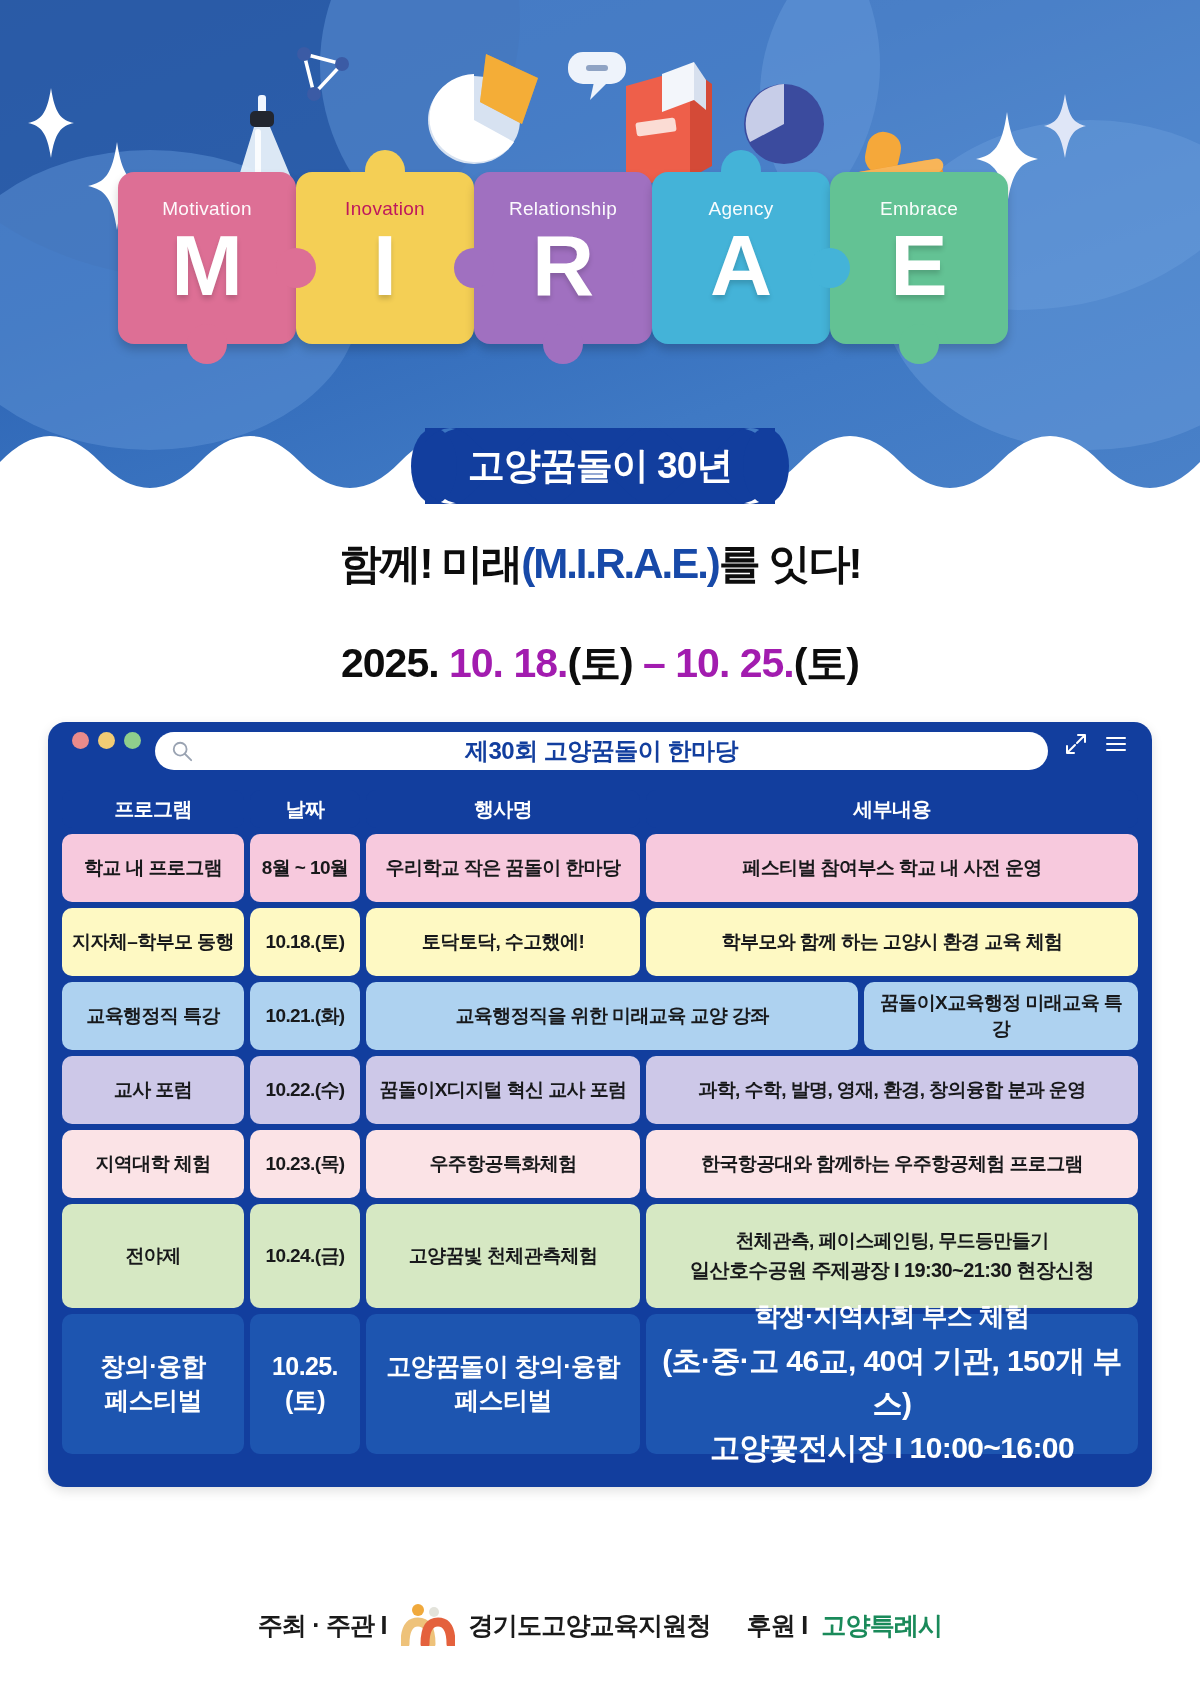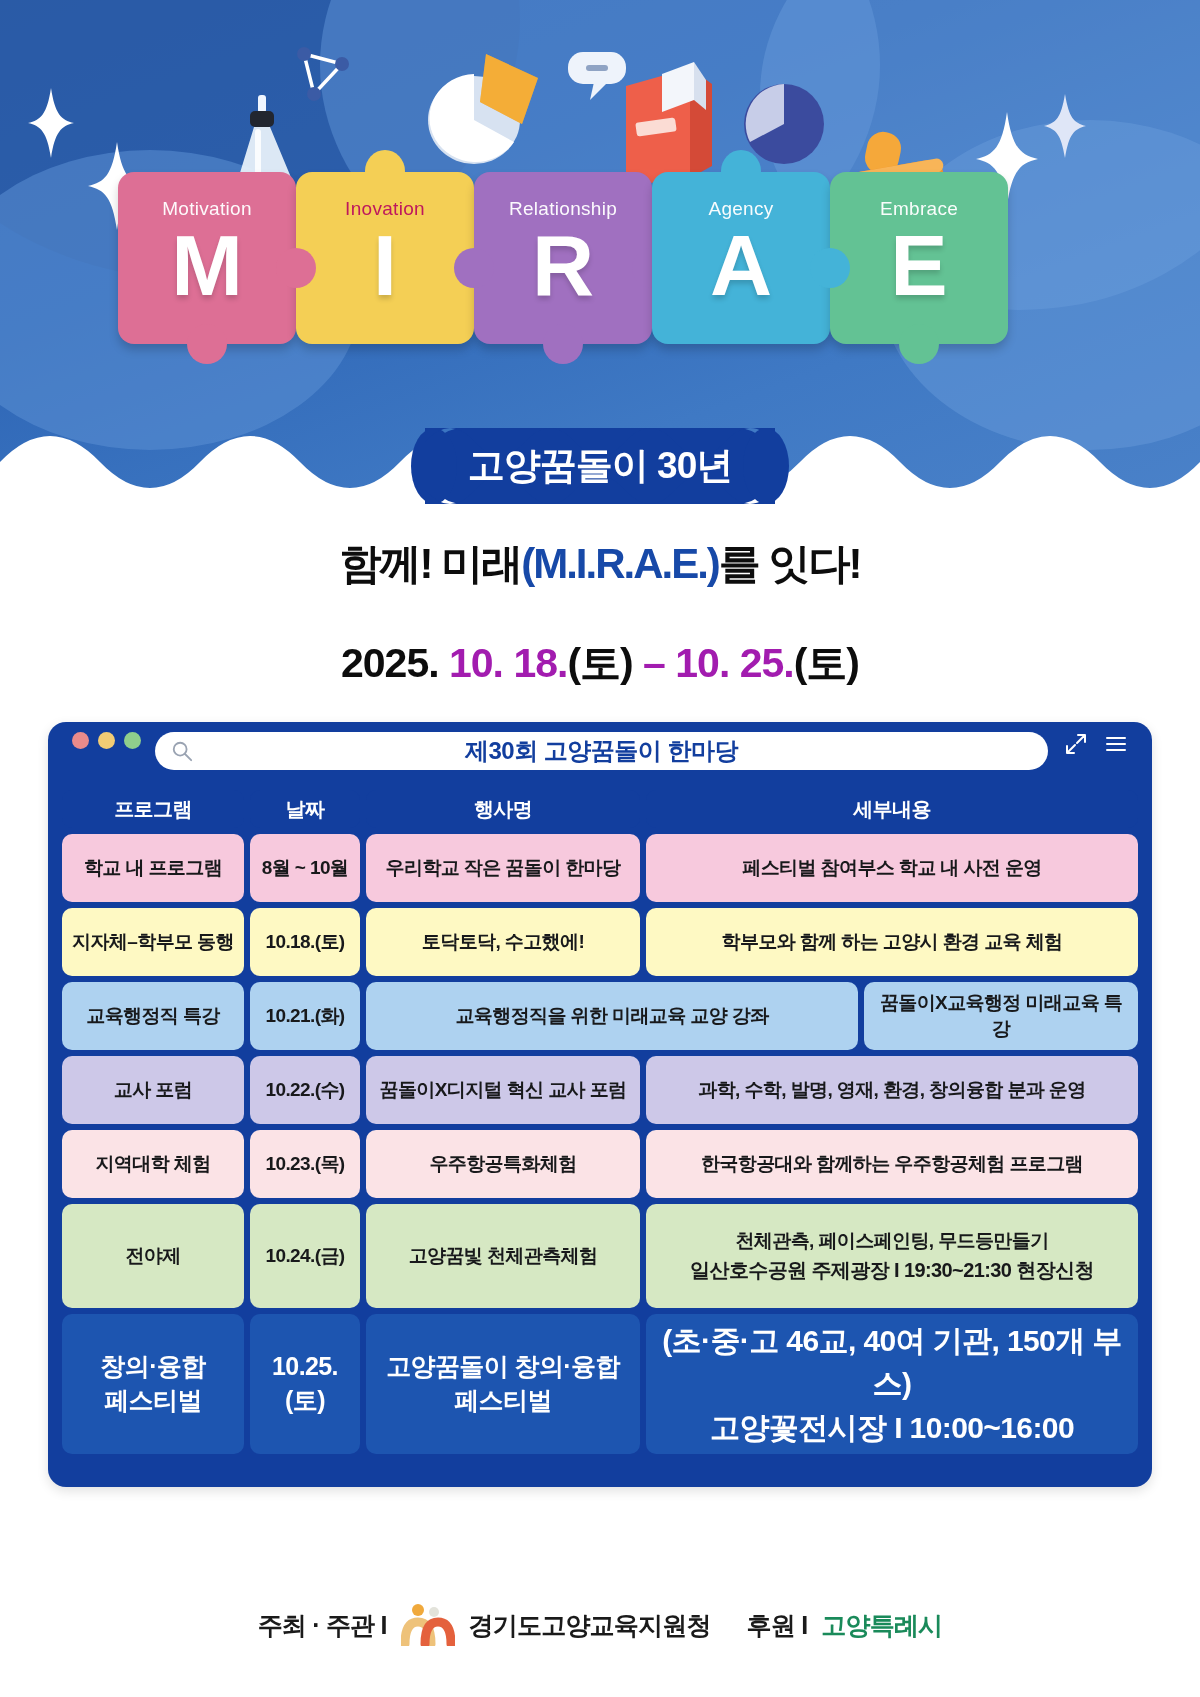--- a/index.html
+++ b/index.html
@@ -411,20 +411,21 @@
         </div>
         <div class="cell c-date bg-navy stack">
           <span>10.25.</span>
           <span>(토)</span>
         </div>
         <div class="cell c-name bg-navy stack">
           <span>고양꿈돌이 창의·융합</span>
           <span>페스티벌</span>
         </div>
         <div class="cell c-detail bg-navy stack">
+          <span class="navy-main">학생·지역사회 부스 체험</span>
           <span class="navy-sub">(초·중·고 46교, 40여 기관, 150개 부스)</span>
           <span class="navy-sub">고양꽃전시장 I 10:00~16:00</span>
         </div>
       </div>
 
     </div>
   </div>
 
   <div class="footer">
     <span class="host-label">주최 · 주관 I</span>

